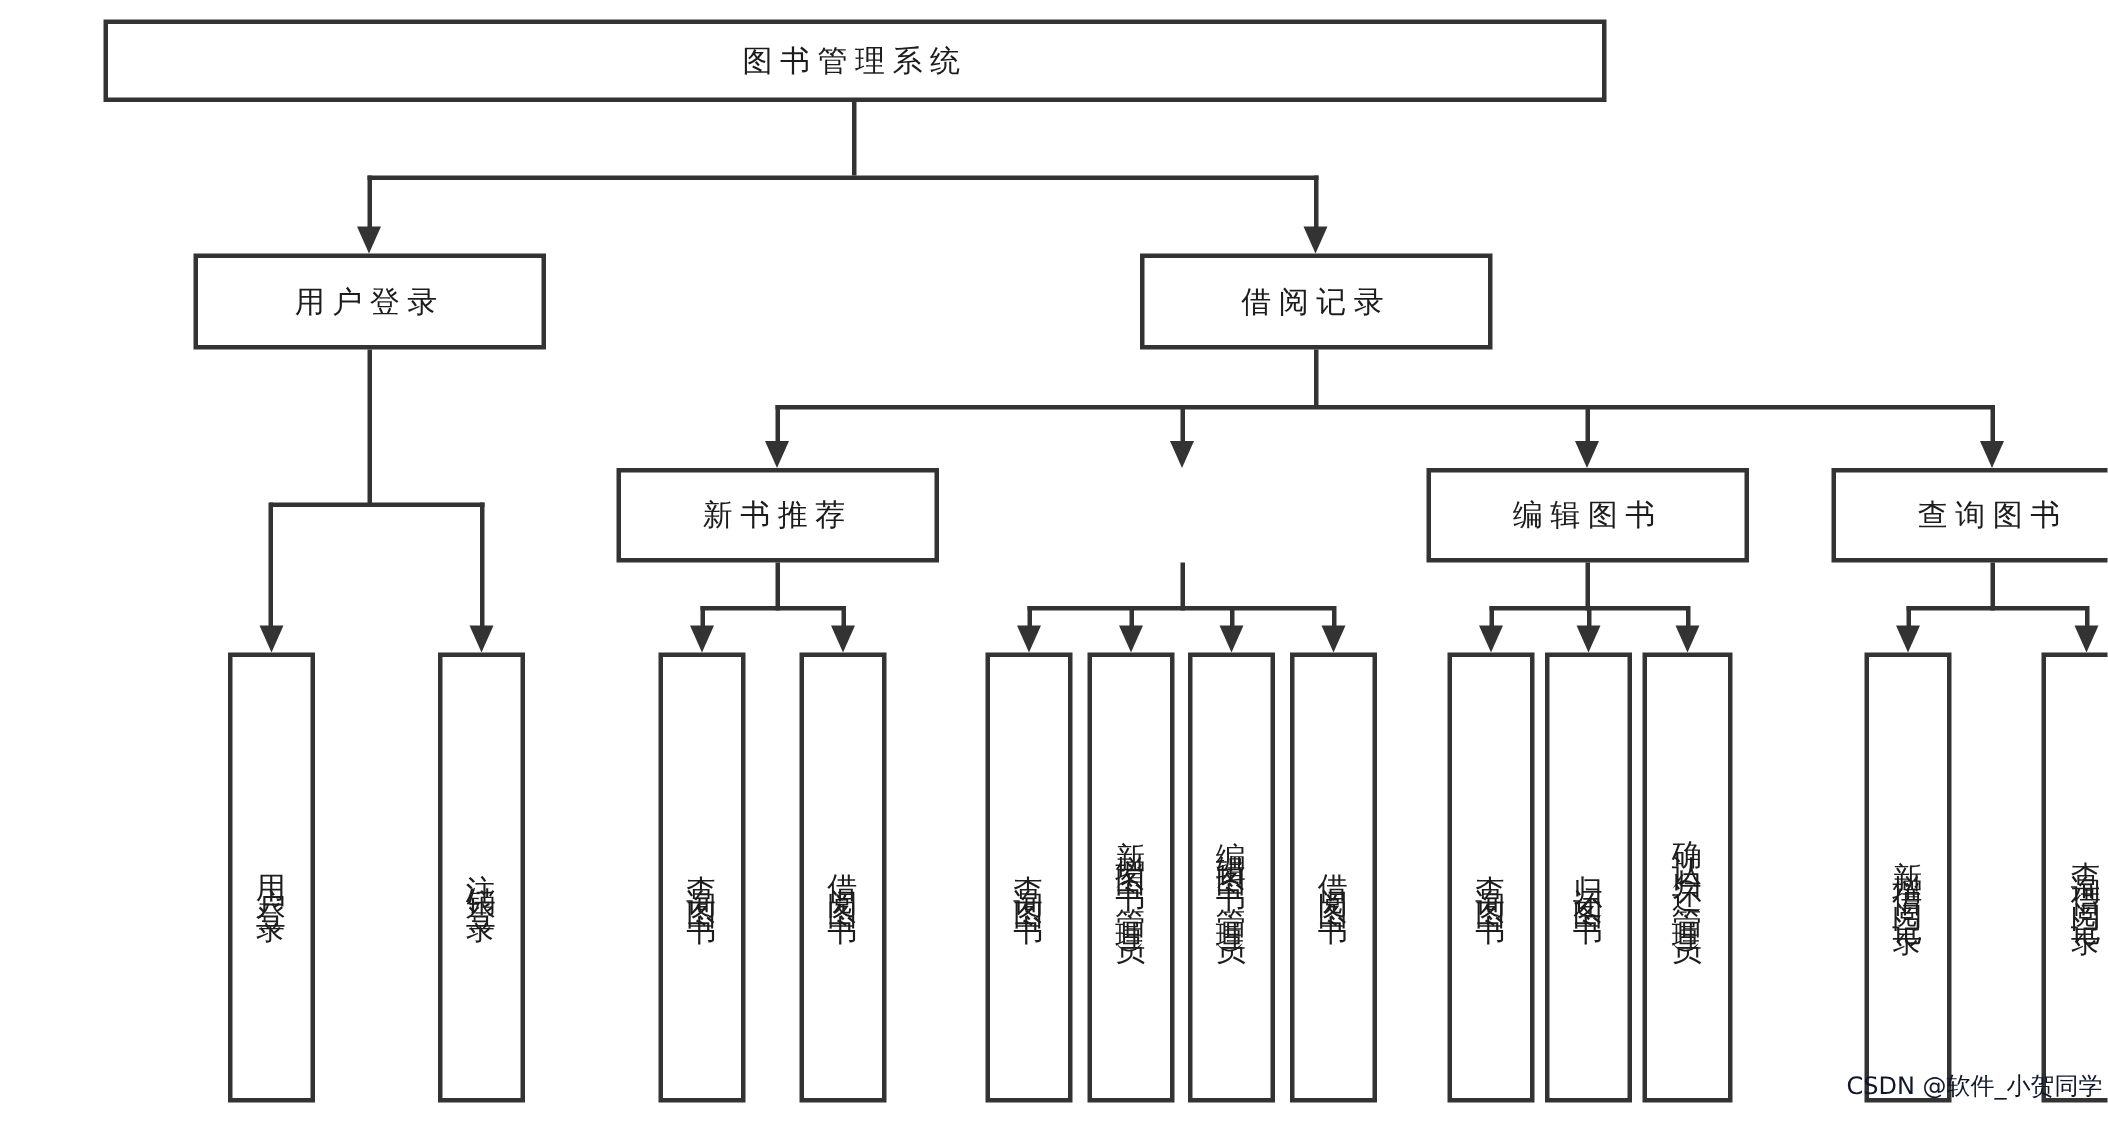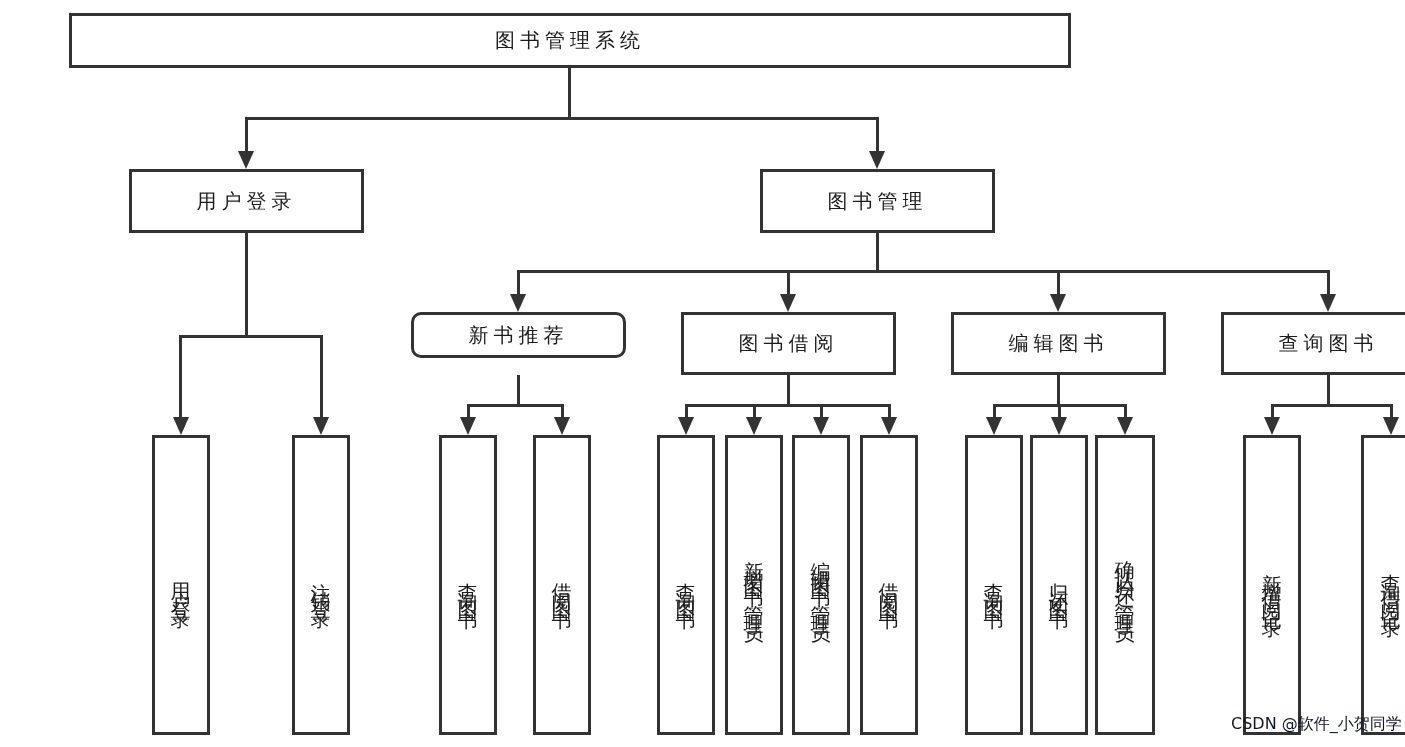--- a/index.html
+++ b/index.html
@@ -23,42 +23,41 @@
   <div class="node h-node" style="left:21px;top:13px;width:1002px;height:55px;">图书管理系统</div>
 
   <div class="vl" style="left:520px;top:68px;height:49px;"></div>
   <div class="hl" style="left:197px;top:117px;width:634px;"></div>
   <div class="vl" style="left:197px;top:117px;height:35px;"></div>
   <div class="ah" style="left:190px;top:151px;"></div>
   <div class="vl" style="left:828px;top:117px;height:35px;"></div>
   <div class="ah" style="left:821px;top:151px;"></div>
 
   <div class="node h-node" style="left:81px;top:169px;width:235px;height:64px;">用户登录</div>
-  <div class="node h-node" style="left:712px;top:169px;width:235px;height:64px;">图书管理</div>
+  <div class="node h-node" style="left:712px;top:169px;width:235px;height:64px;">借阅记录</div>
 
   <div class="vl" style="left:197px;top:233px;height:103px;"></div>
   <div class="hl" style="left:132px;top:335px;width:143px;"></div>
   <div class="vl" style="left:131px;top:335px;height:83px;"></div>
   <div class="ah" style="left:125px;top:417px;"></div>
   <div class="vl" style="left:272px;top:335px;height:83px;"></div>
   <div class="ah" style="left:265px;top:417px;"></div>
 
   <div class="vl" style="left:828px;top:233px;height:38px;"></div>
   <div class="hl" style="left:469px;top:270px;width:812px;"></div>
   <div class="vl" style="left:469px;top:270px;height:25px;"></div>
   <div class="ah" style="left:462px;top:294px;"></div>
   <div class="vl" style="left:739px;top:270px;height:25px;"></div>
   <div class="ah" style="left:732px;top:294px;"></div>
   <div class="vl" style="left:1009px;top:270px;height:25px;"></div>
   <div class="ah" style="left:1002px;top:294px;"></div>
   <div class="vl" style="left:1279px;top:270px;height:25px;"></div>
   <div class="ah" style="left:1272px;top:294px;"></div>
 
-  <div class="node h-node" style="left:363px;top:312px;width:215px;height:46px;border-radius:10px;">新书推荐</div>
-  <div class="node h-node" style="left:633px;top:312px;width:215px;height:63px;">图书借阅</div>
+  <div class="node h-node" style="left:363px;top:312px;width:215px;height:63px;">新书推荐</div>
   <div class="node h-node" style="left:903px;top:312px;width:215px;height:63px;">编辑图书</div>
   <div class="node h-node" style="left:1173px;top:312px;width:215px;height:63px;">查询图书</div>
 
   <div class="vl" style="left:469px;top:375px;height:32px;"></div>
   <div class="hl" style="left:419px;top:404px;width:96px;"></div>
   <div class="vl" style="left:419px;top:404px;height:14px;"></div>
   <div class="ah" style="left:412px;top:417px;"></div>
   <div class="vl" style="left:513px;top:404px;height:14px;"></div>
   <div class="ah" style="left:506px;top:417px;"></div>
 

